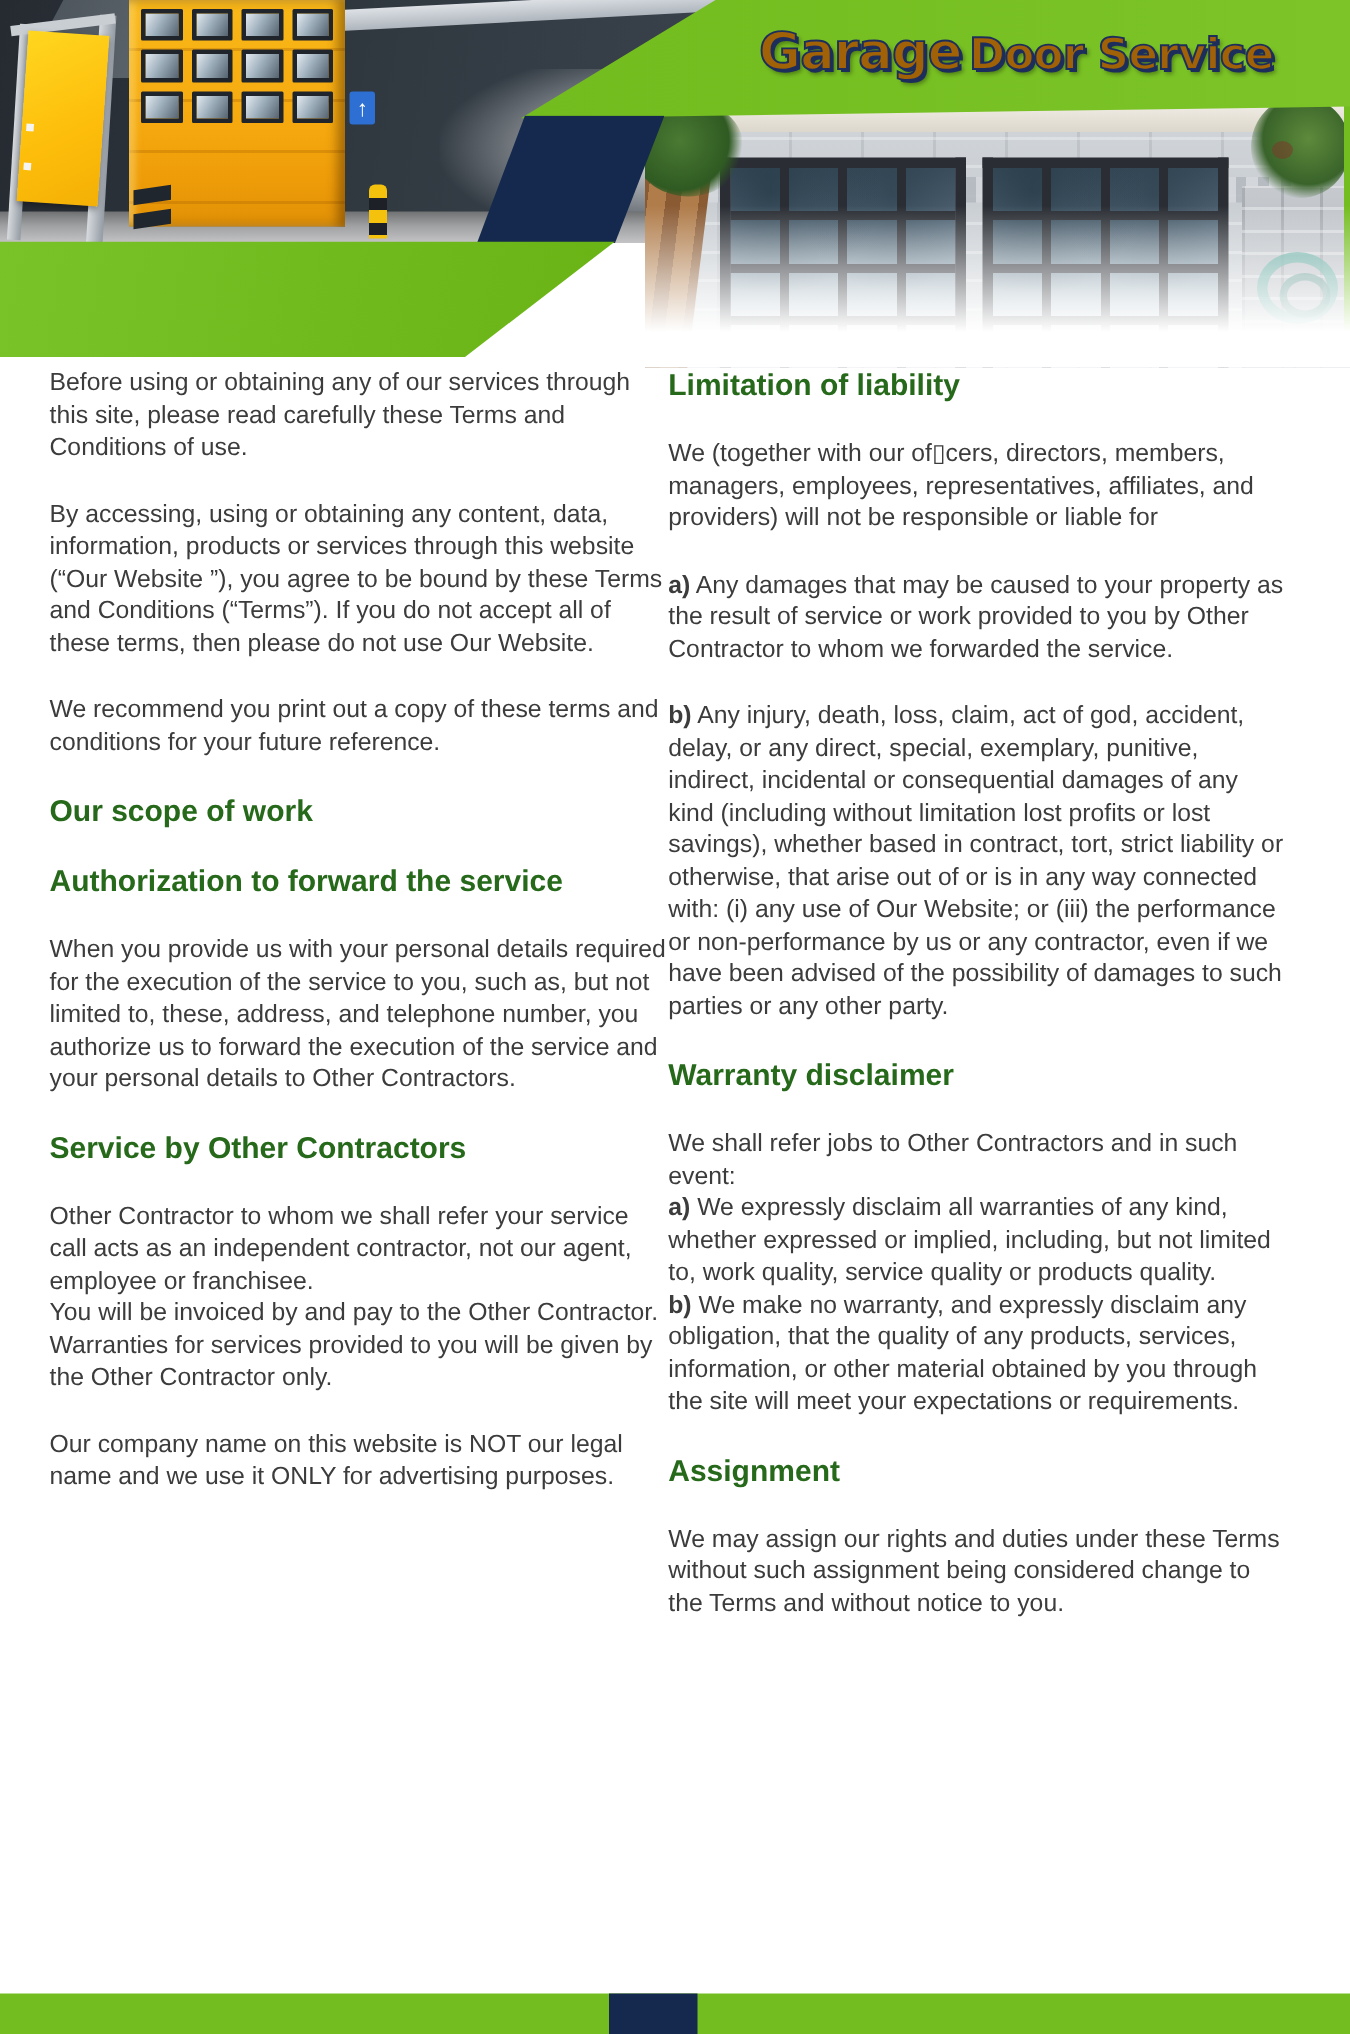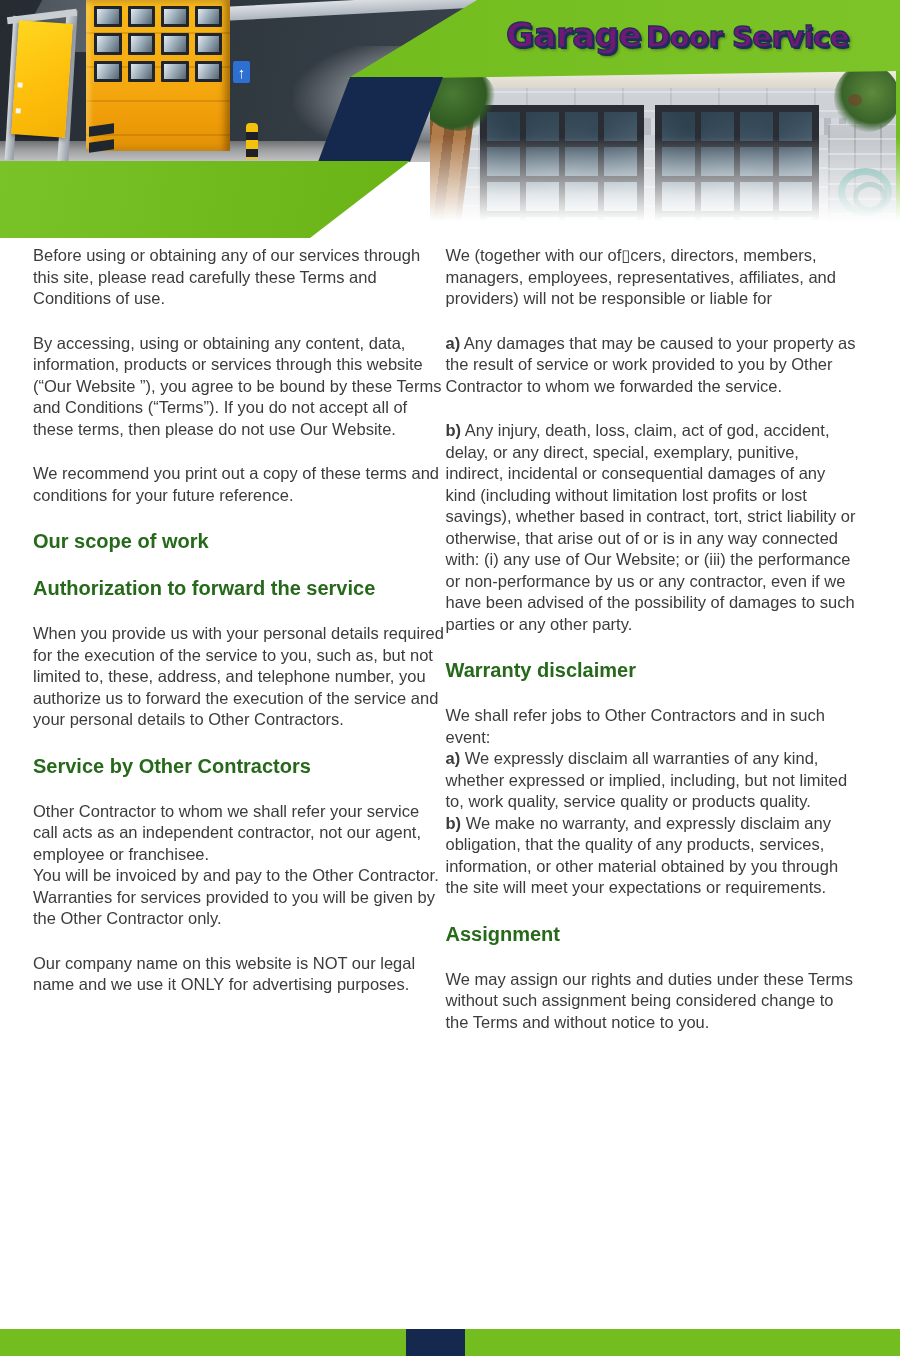--- a/index.html
+++ b/index.html
@@ -68,21 +68,21 @@
 
   
   .band-top{position:absolute;left:0;top:0;width:900px;height:80px;background:linear-gradient(90deg,#6db719,#7cc427);
     -webkit-clip-path:polygon(477px 0,900px 0,900px 71px,347px 79px);clip-path:polygon(477px 0,900px 0,900px 71px,347px 79px);}
   .navy-shape{position:absolute;left:318px;top:77px;width:125px;height:85px;background:var(--brand-navy);
     -webkit-clip-path:polygon(32px 0,125px 0,92px 100%,0 100%);clip-path:polygon(32px 0,125px 0,92px 100%,0 100%);}
   .band-bottom{position:absolute;left:0;top:160px;width:420px;height:79px;background:linear-gradient(100deg,#79c228,#69b315);
     -webkit-clip-path:polygon(0 1px,410px 1px,310px 78px,0 78px);clip-path:polygon(0 1px,410px 1px,310px 78px,0 78px);}
 
   .logo{position:absolute;left:455px;top:15px;width:445px;text-align:center;white-space:nowrap;
-    font-family:"DejaVu Sans",sans-serif;font-weight:bold;color:#701a75;letter-spacing:-.5px;
+    font-family:"DejaVu Sans",sans-serif;font-weight:bold;color:#a16207;letter-spacing:-.5px;
     -webkit-text-stroke:1.3px var(--outline-navy);
     text-shadow:2px 2px 0 var(--outline-navy),3px 3px 3px rgba(0,0,0,.35);}
   .logo .lg1{font-size:34px;} .logo .lg2{font-size:29px;}
 
   
   h1.page-title{font-family:"DejaVu Sans",sans-serif;font-weight:bold;font-size:32px;letter-spacing:-1px;
     color:#fff;text-align:center;margin:21px 0 24px;
     -webkit-text-stroke:1.4px var(--outline-navy);
     text-shadow:2.5px 2.5px 0 var(--outline-navy),4px 5px 4px rgba(29,46,92,.4);}
 
@@ -169,20 +169,21 @@
         <h2><span>Our scope of work</span></h2>
         <h2><span>Authorization to forward the service</span></h2>
         <p><span>When you provide us with your personal details required for the execution of the service to you, such as, but not limited to, these, address, and telephone number, you authorize us to forward the execution of the service and your personal details to Other Contractors.</span></p>
         <h2><span>Service by Other Contractors</span></h2>
         <p><span>Other Contractor to whom we shall refer your service call acts as an independent contractor, not our agent, employee or franchisee.
 You will be invoiced by and pay to the Other Contractor.
 Warranties for services provided to you will be given by the Other Contractor only.</span></p>
         <p><span>Our company name on this website is NOT our legal name and we use it ONLY for advertising purposes.</span></p>
       </section>
     <section class="col" id="col-right">
+        <h2><span>Limitation of liability</span></h2>
         <p><span>We (together with our of▯cers, directors, members, managers, employees, representatives, affiliates, and providers) will not be responsible or liable for</span></p>
         <p><strong>a)</strong><span> Any damages that may be caused to your property as the result of service or work provided to you by Other Contractor to whom we forwarded the service.</span></p>
         <p><strong>b)</strong><span> Any injury, death, loss, claim, act of god, accident, delay, or any direct, special, exemplary, punitive, indirect, incidental or consequential damages of any kind (including without limitation lost profits or lost savings), whether based in contract, tort, strict liability or otherwise, that arise out of or is in any way connected with: (i) any use of Our Website; or (iii) the performance or non-performance by us or any contractor, even if we have been advised of the possibility of damages to such parties or any other party.</span></p>
         <h2><span>Warranty disclaimer</span></h2>
         <p><span>We shall refer jobs to Other Contractors and in such event:
 </span><strong>a)</strong><span> We expressly disclaim all warranties of any kind, whether expressed or implied, including, but not limited to, work quality, service quality or products quality.
 </span><strong>b)</strong><span> We make no warranty, and expressly disclaim any obligation, that the quality of any products, services, information, or other material obtained by you through the site will meet your expectations or requirements.</span></p>
         <h2><span>Assignment</span></h2>
         <p><span>We may assign our rights and duties under these Terms without such assignment being considered change to the Terms and without notice to you.</span></p>
       </section>

